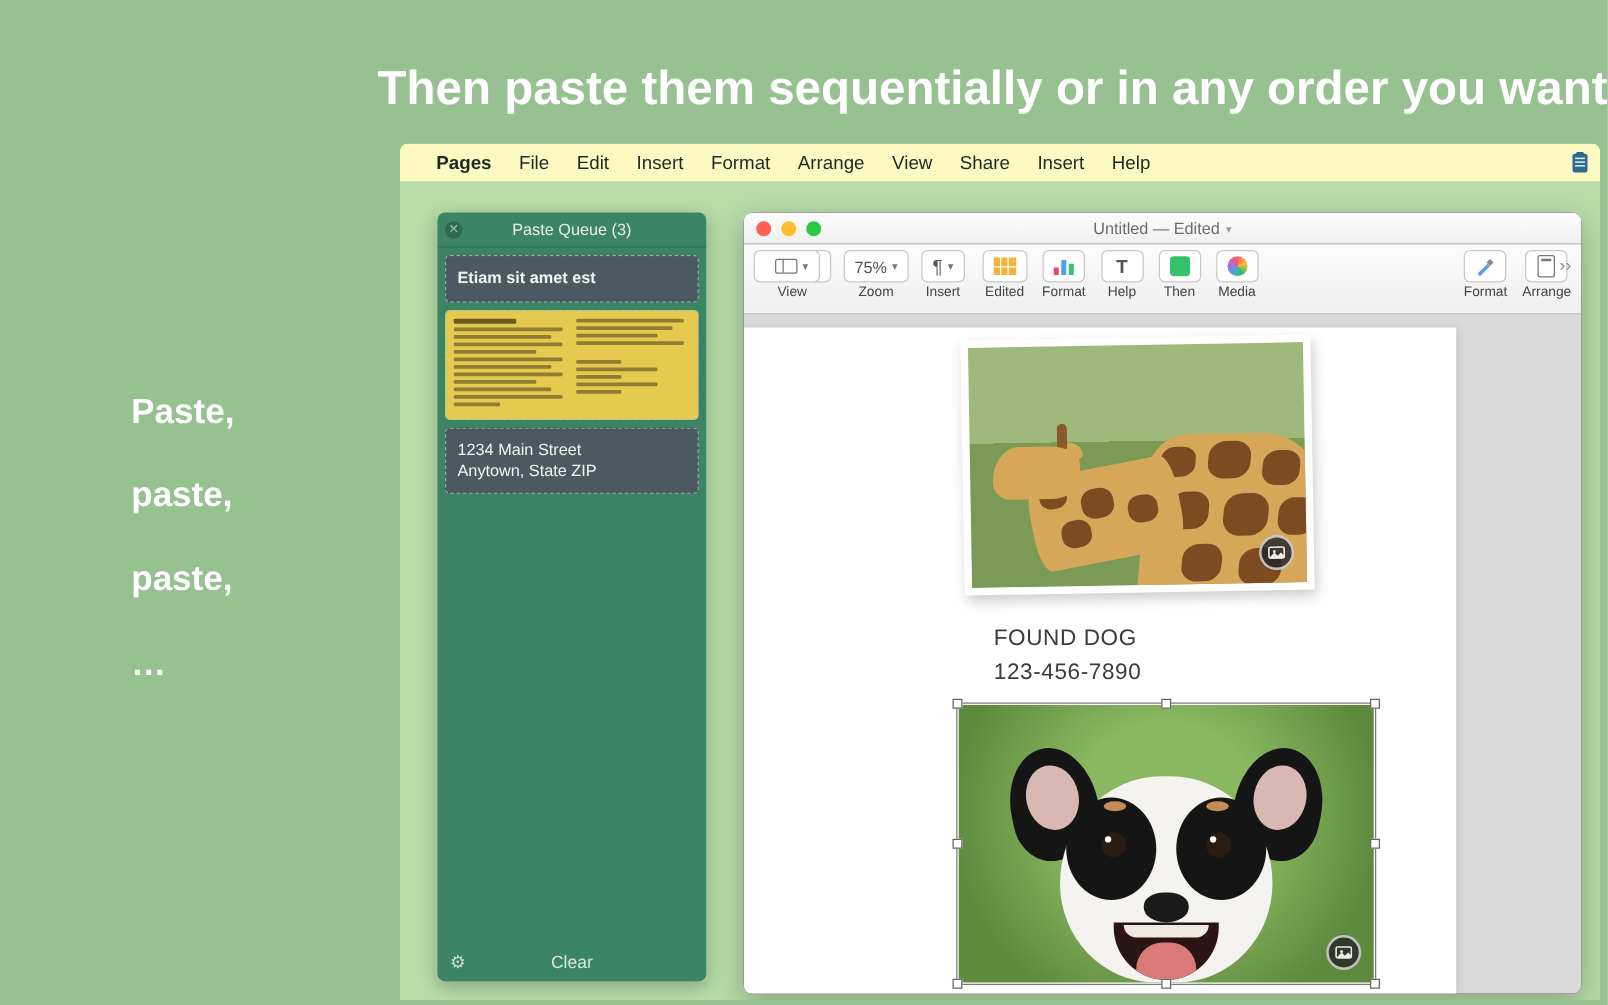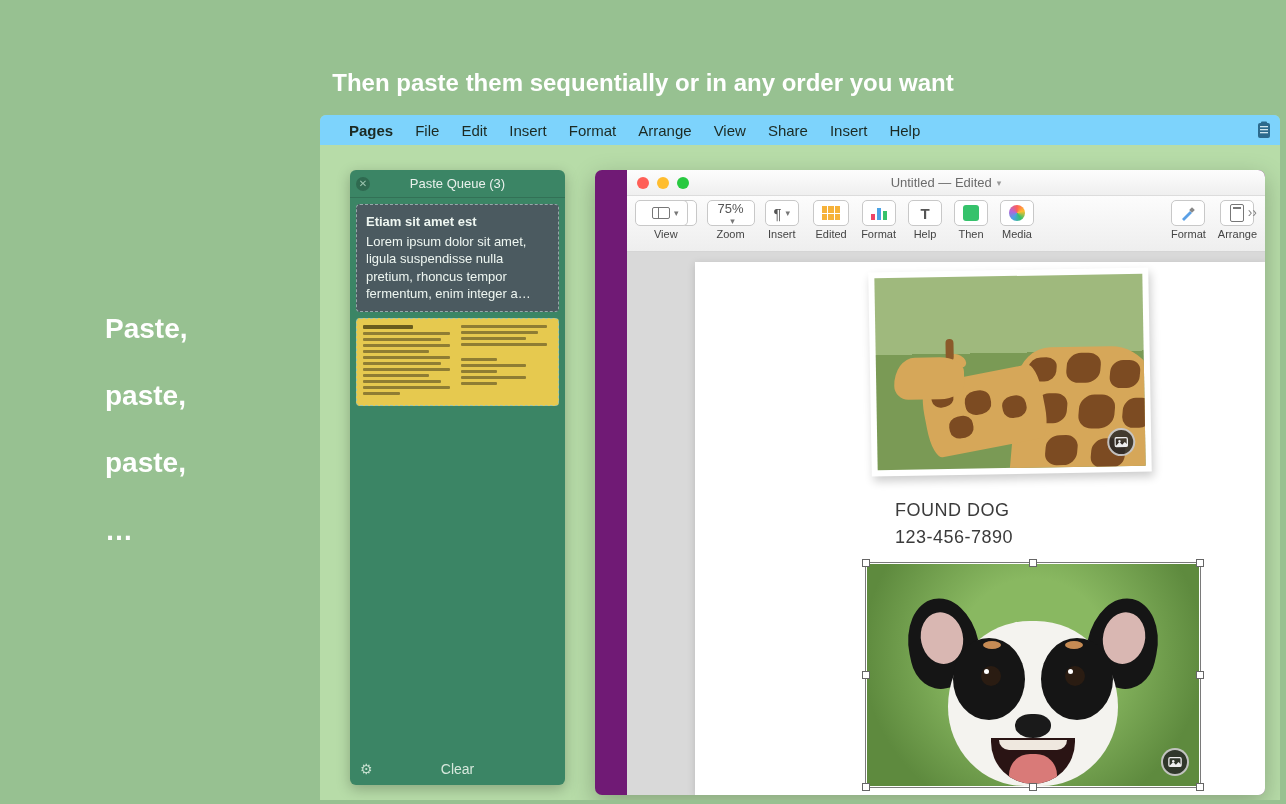--- a/index.html
+++ b/index.html
@@ -6,25 +6,24 @@
   html, body { width: 1286px; height: 804px; overflow: hidden; }
   body {
     background: #97c191;
     font-family: -apple-system, "Helvetica Neue", Arial, sans-serif;
     color: #fff;
   }
 
   .headline {
     position: absolute;
     top: 50px; left: 0; right: 0;
-    text-align: center;
-    font-size: 24px;
+    text-align: right;
+    font-size: 38px;
     font-weight: 600;
     color: #fff;
-    margin-top: 19px;
   }
 
   .sidetext {
     position: absolute;
     left: 105px;
     top: 295px;
     color: #fff;
     font-size: 28px;
     font-weight: 600;
     line-height: 2.4;
@@ -38,21 +37,21 @@
     background: #b7dca8;
     border-radius: 6px 6px 0 0;
     overflow: hidden;
   }
 
   
   .menubar {
     position: absolute;
     left: 0; right: 0; top: 0;
     height: 30px;
-    background: #7dd3fc;
+    background: #fef9c3;
     display: flex;
     align-items: center;
     padding: 0 8px;
     font-size: 15px;
     color: #1c2a23;
     gap: 0;
   }
   .menubar .ml { padding: 0 11px; cursor: default; }
   .menubar .ml.bold { font-weight: 700; }
   .menubar .apple { font-size: 17px; padding-right: 6px; padding-left: 4px; }
@@ -143,21 +142,21 @@
 
   
   .doc {
     position: absolute;
     left: 275px; top: 55px;
     width: 670px; height: 625px;
     background: #701a75;
     border-radius: 7px;
     box-shadow: 0 8px 24px rgba(0,0,0,.25);
     overflow: hidden;
-    display:flex; flex-direction:column;padding-left:32px;
+    display:flex; flex-direction:column;
   }
   .doc-title {
     height: 26px;
     background: linear-gradient(#fdfdfd,#efefef);
     border-bottom: 1px solid #dcdcdc;
     display:flex; align-items:center; justify-content:center;
     position:relative;
     color:#6b6b6b; font-size:13px;
   }
   .traffic {
@@ -184,21 +183,21 @@
   .tb .btn {
     height: 26px;
     min-width: 34px;
     padding: 0 8px;
     background:#fff;
     border:1px solid #c8c8c8;
     border-radius:5px;
     display:flex; align-items:center; justify-content:center;
     color:#555; font-size:13px;
   }
-  .tb .btn.wide{min-width:48px;flex-direction:column;}
+  .tb .btn.wide{min-width:48px;}
   .tb .btn .ico{display:flex;align-items:center;justify-content:center;}
   .tb .btn .caret{font-size:9px;margin-left:4px;color:#777;}
   .ico-table{width:18px;height:14px;display:grid;grid-template-columns:1fr 1fr 1fr;grid-template-rows:1fr 1fr;gap:1px;}
   .ico-table div{background:#f6b23a;}
   .ico-chart{display:flex;align-items:flex-end;gap:2px;height:14px;}
   .ico-chart div{width:4px;background:#4aa3e6;}
   .ico-text{font-weight:700;font-size:15px;color:#555;}
   .ico-shape{width:16px;height:16px;background:#35c26b;border-radius:3px;}
   .ico-media{width:16px;height:16px;border-radius:50%;background:conic-gradient(#ff5f57,#ffbd2e,#35c26b,#4aa3e6,#b565d8,#ff5f57);}
   .ico-thumb{width:14px;height:18px;border:1.5px solid #777;border-radius:2px;position:relative;}
@@ -209,21 +208,21 @@
   .seg .btn{border-radius:0;}
   .seg .btn:first-child{border-radius:5px 0 0 5px;}
   .seg .btn:last-child{border-radius:0 5px 5px 0;border-left:none;}
   .tb-grpA{display:flex;gap:10px;}
   .tb-grpB{display:flex;gap:12px;margin-left:4px;}
   .tb-grpC{display:flex;gap:12px;margin-left:auto;}
   .tb-more{position:absolute;right:8px;top:8px;color:#888;font-size:14px;}
 
   .doc-stage {
     flex:1; background:#d9d9d9;
-    display:flex; justify-content:flex-end;
+    display:flex; justify-content:flex-start;
     overflow:hidden;
     padding-top:10px;
   }
   .page {
     width: 570px;
     background:#fff;
     box-shadow: 0 2px 8px rgba(0,0,0,.15);
     position:relative;
   }
 
@@ -370,21 +369,20 @@
   </div>
 
   <div class="panel">
     <div class="panel-header">
       <span class="panel-close">✕</span>
       <span>Paste Queue (3)</span>
     </div>
     <div class="panel-body">
       <div class="card card-dark">
         <span class="em">Etiam sit amet est</span>
-        <span>Lorem ipsum dolor sit amet, ligula suspendisse nulla pretium, rhoncus tempor fermentum, enim integer a…</span>
       </div>
       <div class="card card-thumb">
         <div class="thumb-cols">
           <div class="thumb-col">
             <div class="tline h"></div>
               <div class="tline w"></div>
               <div class="tline s"></div>
               <div class="tline w"></div>
             <div class="tline m"></div>
               <div class="tline w"></div>
@@ -402,20 +400,24 @@
               <div class="tline w"></div>
             <div style="height:6px"></div>
             <div class="tline n"></div>
               <div class="tline m"></div>
               <div class="tline n"></div>
               <div class="tline m"></div>
             <div class="tline n"></div>
           </div>
         </div>
       </div>
+      <div class="card card-dark">
+        <span style="white-space:pre-line">1234 Main Street
+Anytown, State ZIP</span>
+      </div>
     </div>
     <div class="panel-footer">
       <span class="gear">⚙</span>
       <span class="clearbtn">Clear</span>
     </div>
   </div>
 
   <div class="doc">
     <div class="doc-title">
       <div class="traffic">

